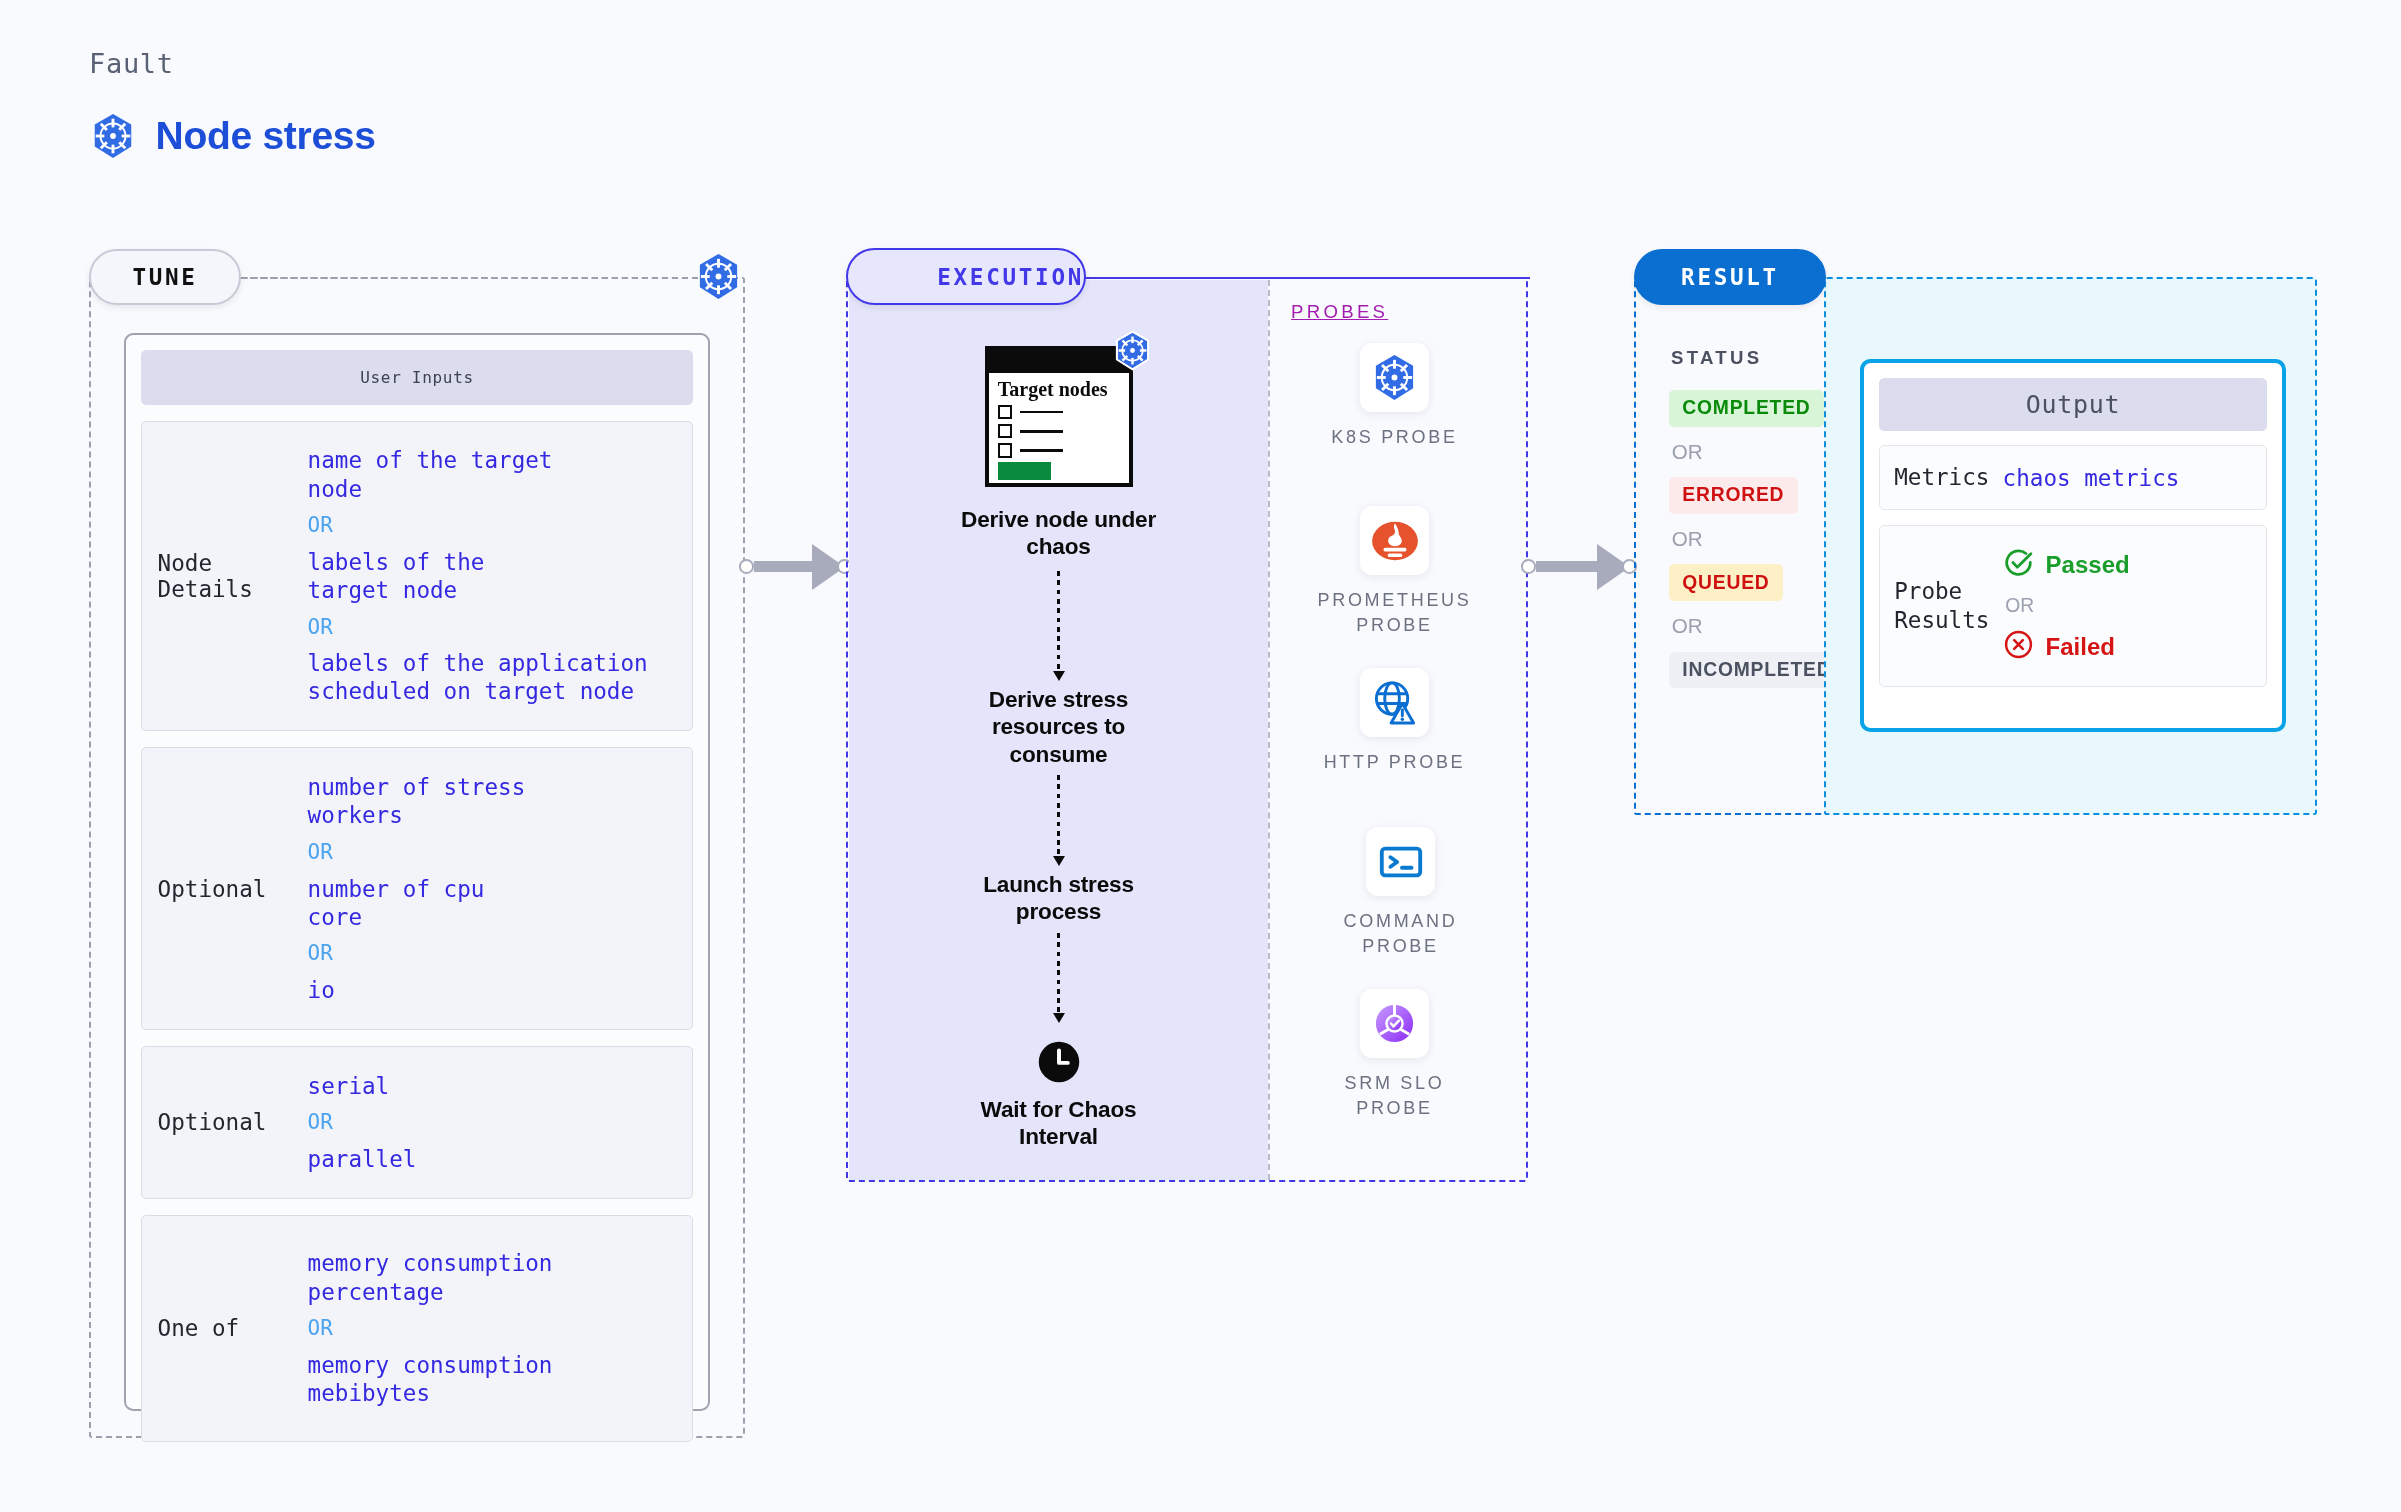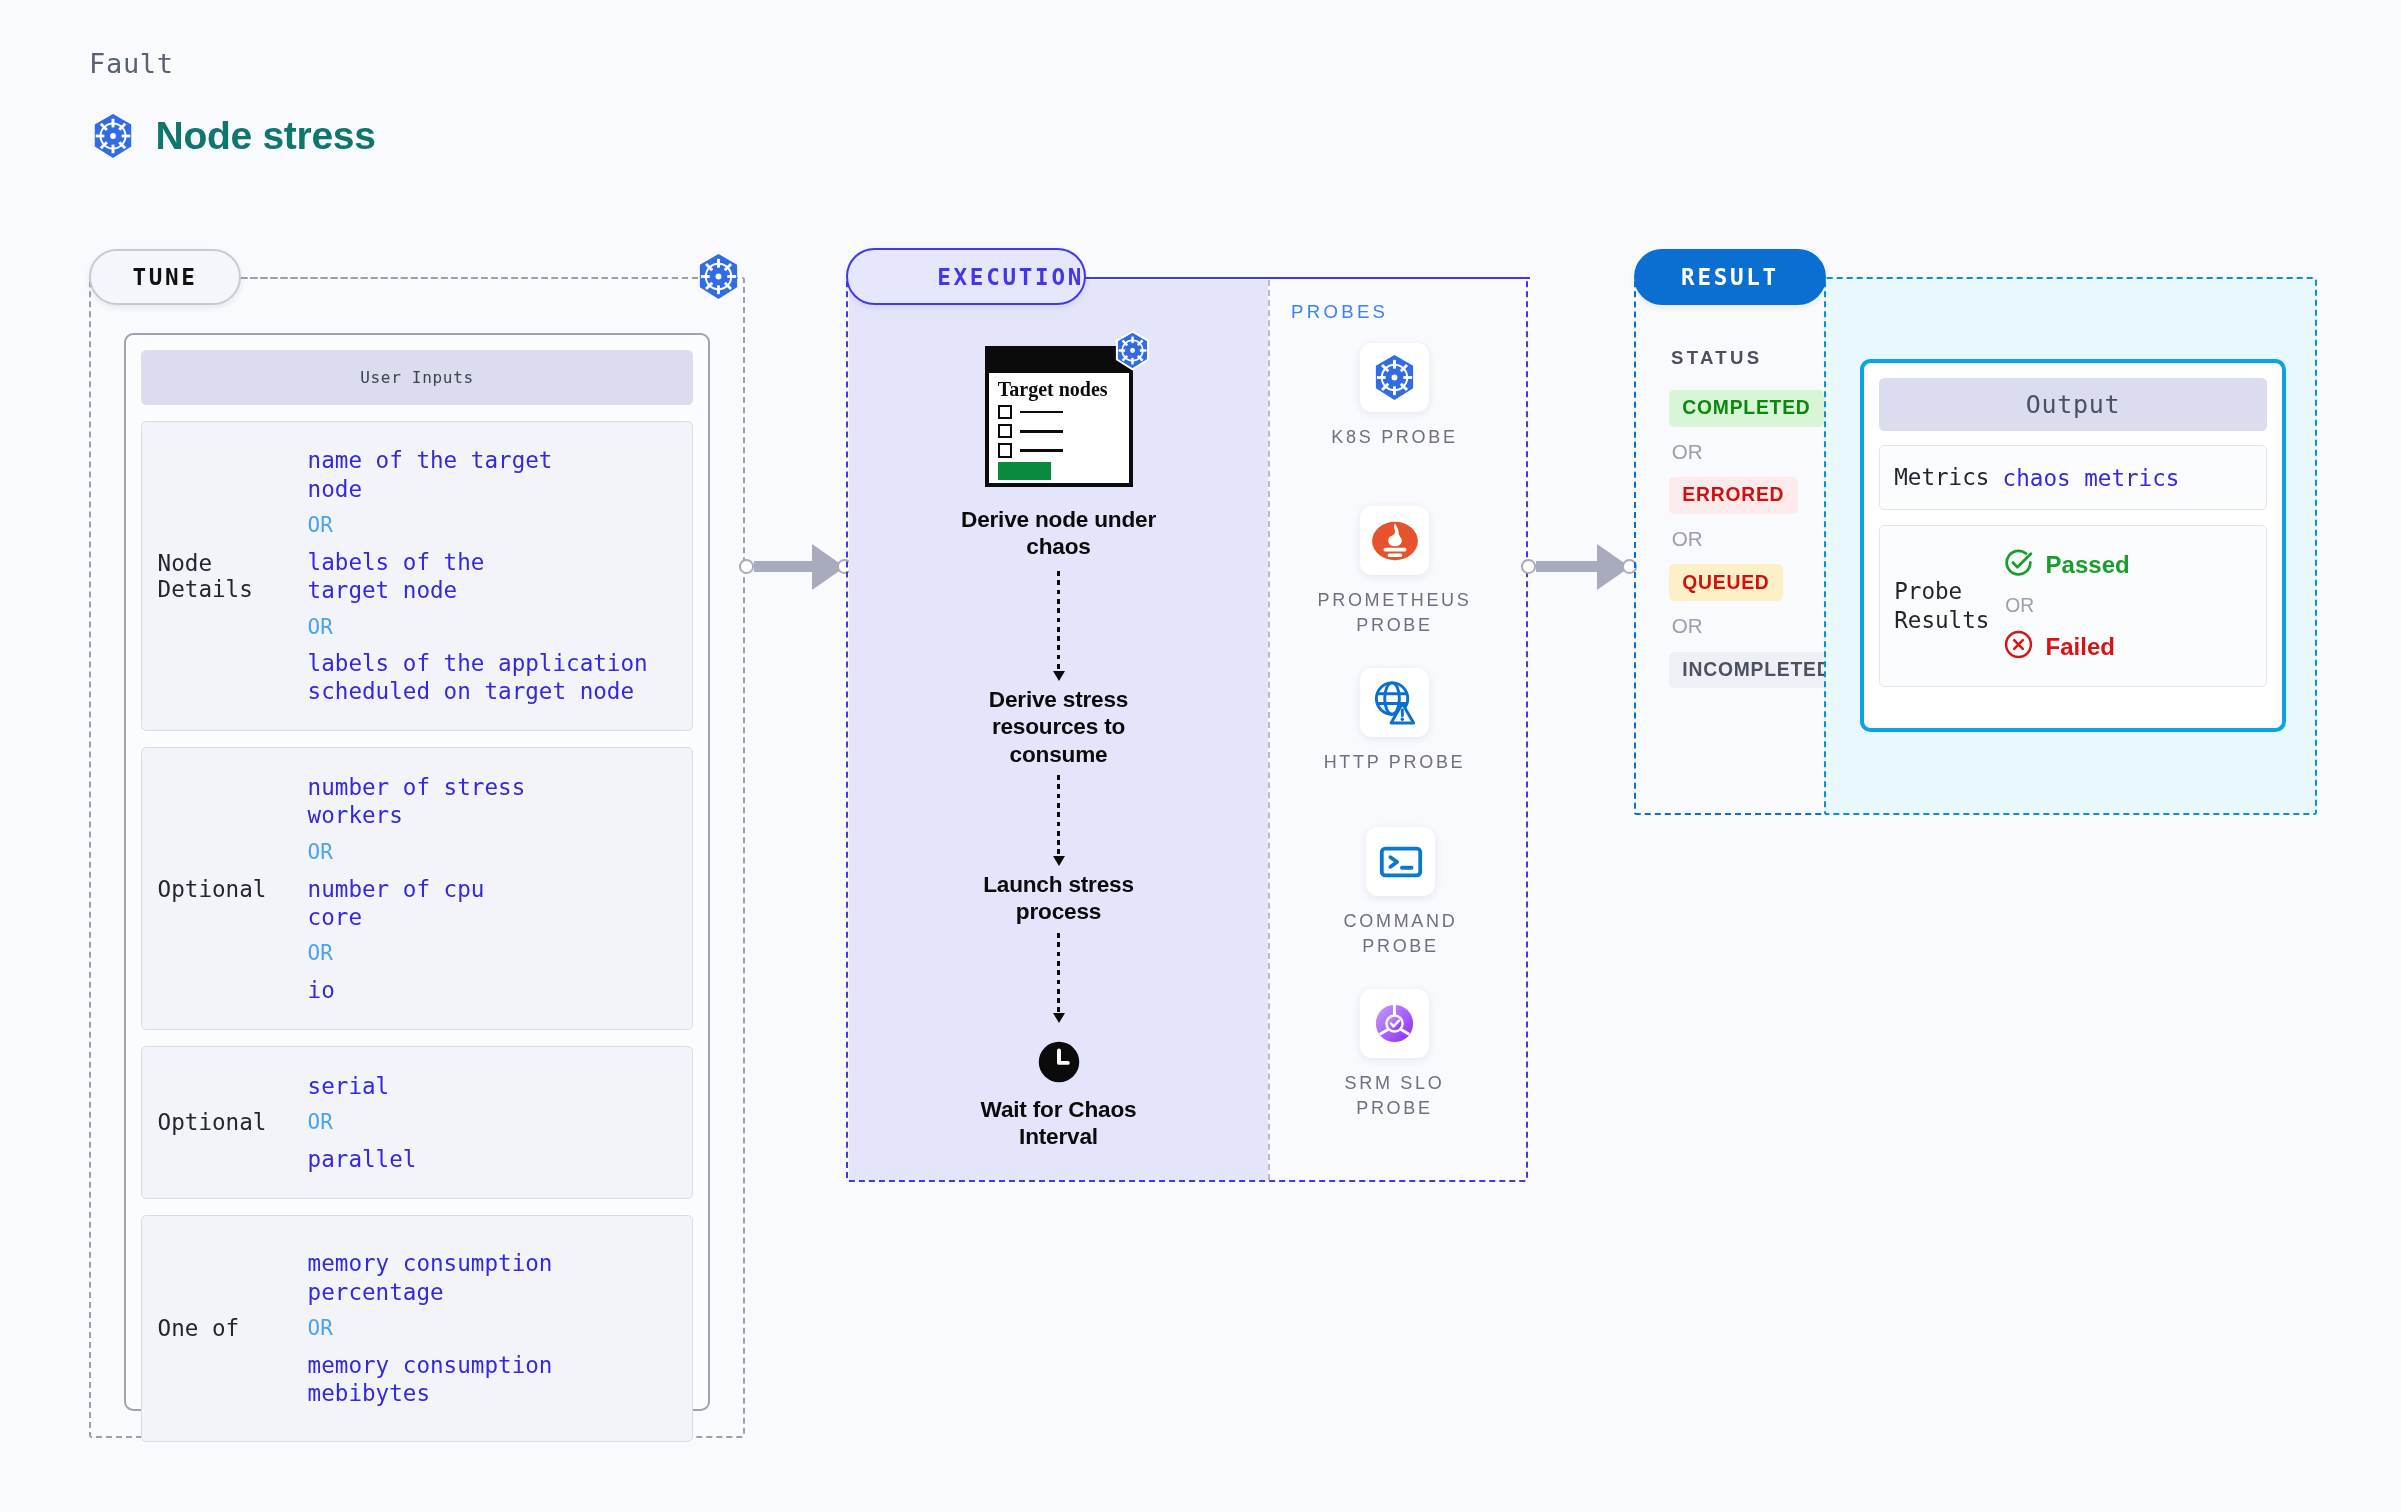--- a/index.html
+++ b/index.html
@@ -16,21 +16,21 @@
     position: absolute; left: 89px; top: 48px;
     font-family: "DejaVu Sans Mono", monospace;
     font-size: 27px; color: #5a6175; letter-spacing: 0.7px;
   }
   .fault-title-row {
     position: absolute; left: 89px; top: 112px;
     display: flex; align-items: center; gap: 18.6px;
   }
   .fault-title {
     font-family: "Liberation Sans", sans-serif;
-    font-size: 39px; font-weight: 700; color: #0f766e; letter-spacing: -0.3px;
+    font-size: 39px; font-weight: 700; color: #1d4ed8; letter-spacing: -0.3px;
   }
 
   
   .k8s { display: block; }
 
   
   .pill {
     position: absolute;
     display: flex; align-items: center; justify-content: center;
     border-radius: 665px;
@@ -137,21 +137,21 @@
   .arrow-v .head {
     width: 0; height: 0;
     border-left: 6.7px solid transparent; border-right: 6.7px solid transparent;
     border-top: 10.6px solid #0b0b0b; margin-top: -0.7px;
   }
 
   
   .probes-title {
     position: absolute;
     font-family: "Liberation Sans", sans-serif;
-    font-size: 18.6px; letter-spacing: 3.3px; color: #3b82f6; font-weight: 400;
+    font-size: 18.6px; letter-spacing: 3.3px; color: #a21caf; font-weight: 400; text-decoration: underline;
   }
   .probe { position: absolute; display: flex; flex-direction: column; align-items: center; width: 153px; }
   .probe-tile {
     width: 69px; height: 69px; background: #fff; border-radius: 12px;
     box-shadow: 0 2px 8px rgba(20,30,60,.09);
     display: flex; align-items: center; justify-content: center;
   }
   .probe-name {
     margin-top: 13.3px; text-align: center;
     font-family: "Liberation Sans", sans-serif;

